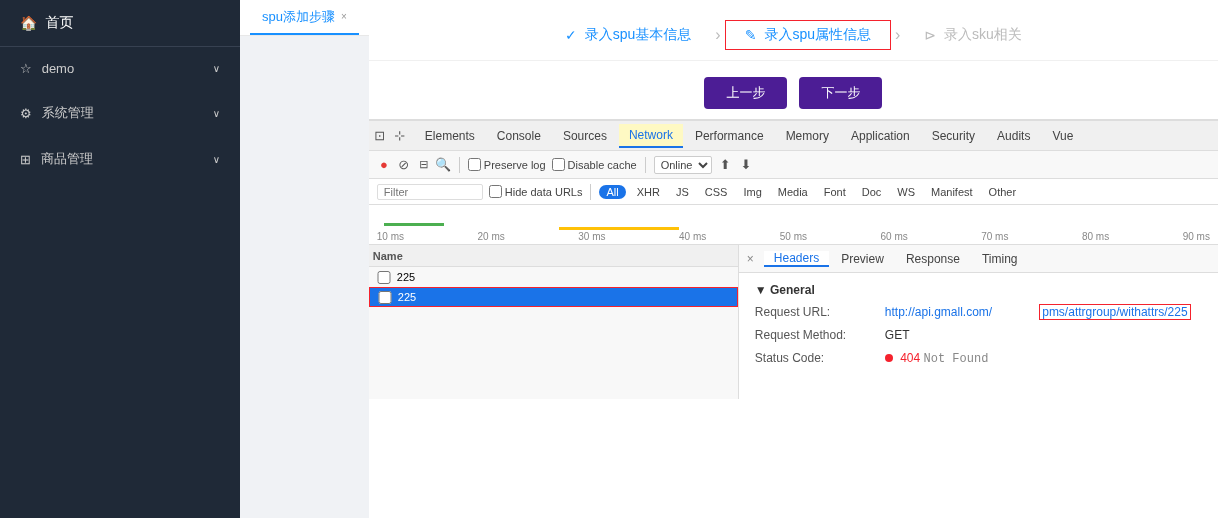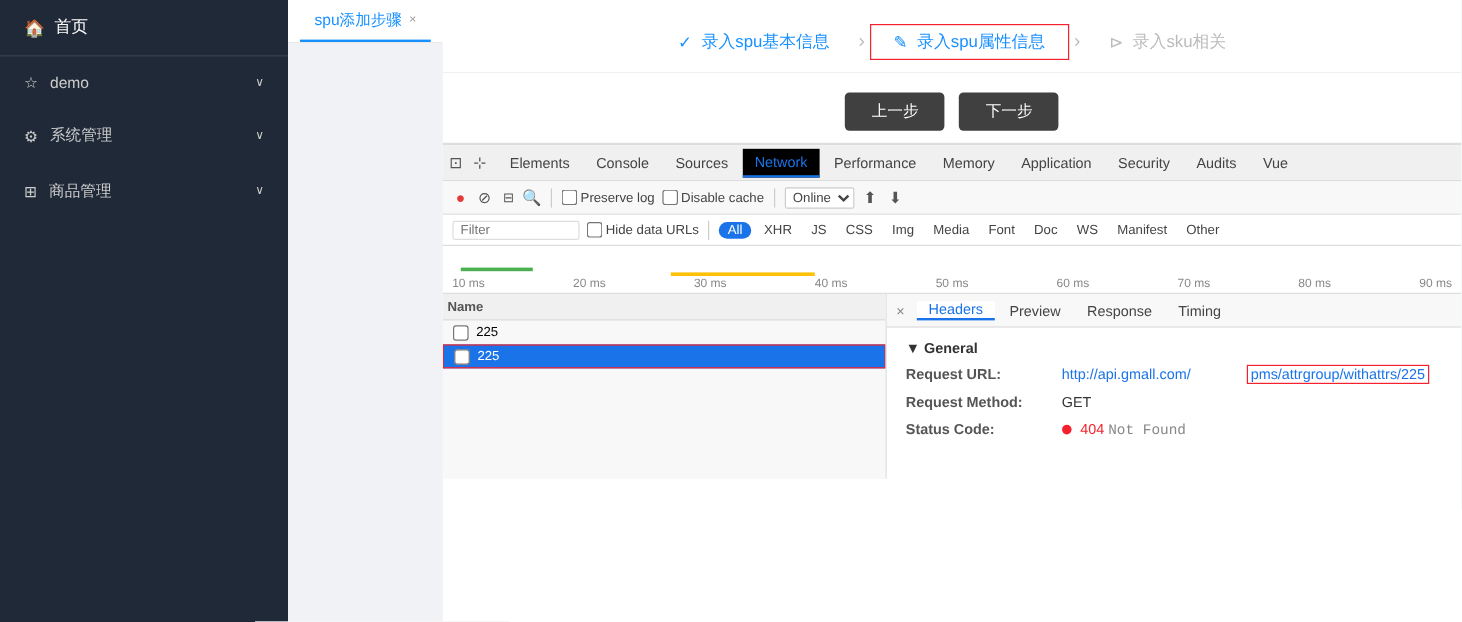--- a/index.html
+++ b/index.html
@@ -29,29 +29,29 @@
     
     .steps-bar { display: flex; align-items: center; justify-content: center; padding: 20px 0 10px; gap: 0; background: #fff; border-bottom: 1px solid #f0f0f0; flex-shrink: 0; }
     .step { display: flex; align-items: center; gap: 8px; padding: 6px 20px; font-size: 14px; }
     .step.done { color: #1890ff; }
     .step.active { color: #1890ff; border: 1.5px solid #f5222d; padding: 5px 19px; }
     .step.inactive { color: #bbb; }
     .step-arrow { color: #bbb; font-size: 16px; padding: 0 4px; }
 
     
     .action-btns { display: flex; justify-content: center; gap: 12px; padding: 16px 0 10px; background: #fff; flex-shrink: 0; }
-    .btn-teal { background: #404040; color: #fff; border: none; border-radius: 4px; padding: 7px 22px; font-size: 13px; cursor: pointer; font-family: inherit; }
+    .btn-teal { background: #4c1d95; color: #fff; border: none; border-radius: 4px; padding: 7px 22px; font-size: 13px; cursor: pointer; font-family: inherit; }
 
     
     .devtools { background: #f8f8f8; border-top: 2px solid #ddd; display: flex; flex-direction: column; height: 280px; flex-shrink: 0; }
 
     
     .devtools-tabs { display: flex; align-items: center; background: #f0f0f0; border-bottom: 1px solid #ddd; padding: 0 4px; height: 30px; flex-shrink: 0; gap: 2px; }
     .devtools-tab { padding: 4px 10px; font-size: 12px; color: #444; cursor: pointer; }
-    .devtools-tab.active { background: #000000; border-bottom: 2px solid #1a73e8; color: #1a73e8; }
+    .devtools-tab.active { background: #fef9c3; border-bottom: 2px solid #1a73e8; color: #1a73e8; }
 
     
     .devtools-toolbar { display: flex; align-items: center; background: #f8f8f8; border-bottom: 1px solid #ddd; padding: 3px 8px; gap: 6px; height: 28px; flex-shrink: 0; }
     .toolbar-icon { width: 14px; height: 14px; display: flex; align-items: center; justify-content: center; cursor: pointer; font-size: 13px; color: #555; }
     .toolbar-sep { width: 1px; height: 16px; background: #ccc; margin: 0 2px; }
     .toolbar-checkbox { display: flex; align-items: center; gap: 3px; font-size: 11px; color: #444; cursor: pointer; }
     .toolbar-checkbox input { cursor: pointer; }
     .toolbar-select { font-size: 11px; border: 1px solid #ccc; background: #fff; padding: 1px 2px; border-radius: 2px; color: #444; }
     .toolbar-btn { font-size: 13px; color: #555; cursor: pointer; padding: 0 2px; }
 
@@ -85,21 +85,21 @@
 
     
     .detail-panel { flex: 1; display: flex; flex-direction: column; overflow: hidden; background: #fff; }
     .detail-tabs { display: flex; align-items: center; border-bottom: 1px solid #ddd; padding: 0 8px; height: 28px; gap: 2px; background: #f8f8f8; flex-shrink: 0; }
     .detail-close { font-size: 12px; color: #888; cursor: pointer; margin-right: 8px; }
     .detail-tab { padding: 0 10px; font-size: 12px; color: #444; cursor: pointer; }
     .detail-tab.active { color: #1a73e8; border-bottom: 2px solid #1a73e8; background: #fff; }
     .detail-content { padding: 10px 16px; font-size: 12px; overflow-y: auto; flex: 1; }
     .detail-section-title { font-weight: 600; color: #333; margin-bottom: 6px; font-size: 12px; }
     .detail-row { display: flex; margin-bottom: 4px; line-height: 1.6; }
-    .detail-label { color: #555; min-width: 130px; font-weight: 700; }
+    .detail-label { color: #555; min-width: 130px; font-weight: 400; }
     .detail-value { color: #333; }
     .detail-value.url { color: #1a73e8; }
     .detail-value.method { color: #333; }
     .status-dot { display: inline-block; width: 8px; height: 8px; border-radius: 50%; background: #f5222d; margin-right: 4px; }
     .status-404 { color: #f5222d; margin-top: 20px; }
     .status-not-found { color: #888; font-family: Liberation Mono, monospace; }
   </style>
 </head>
 <body>
 

